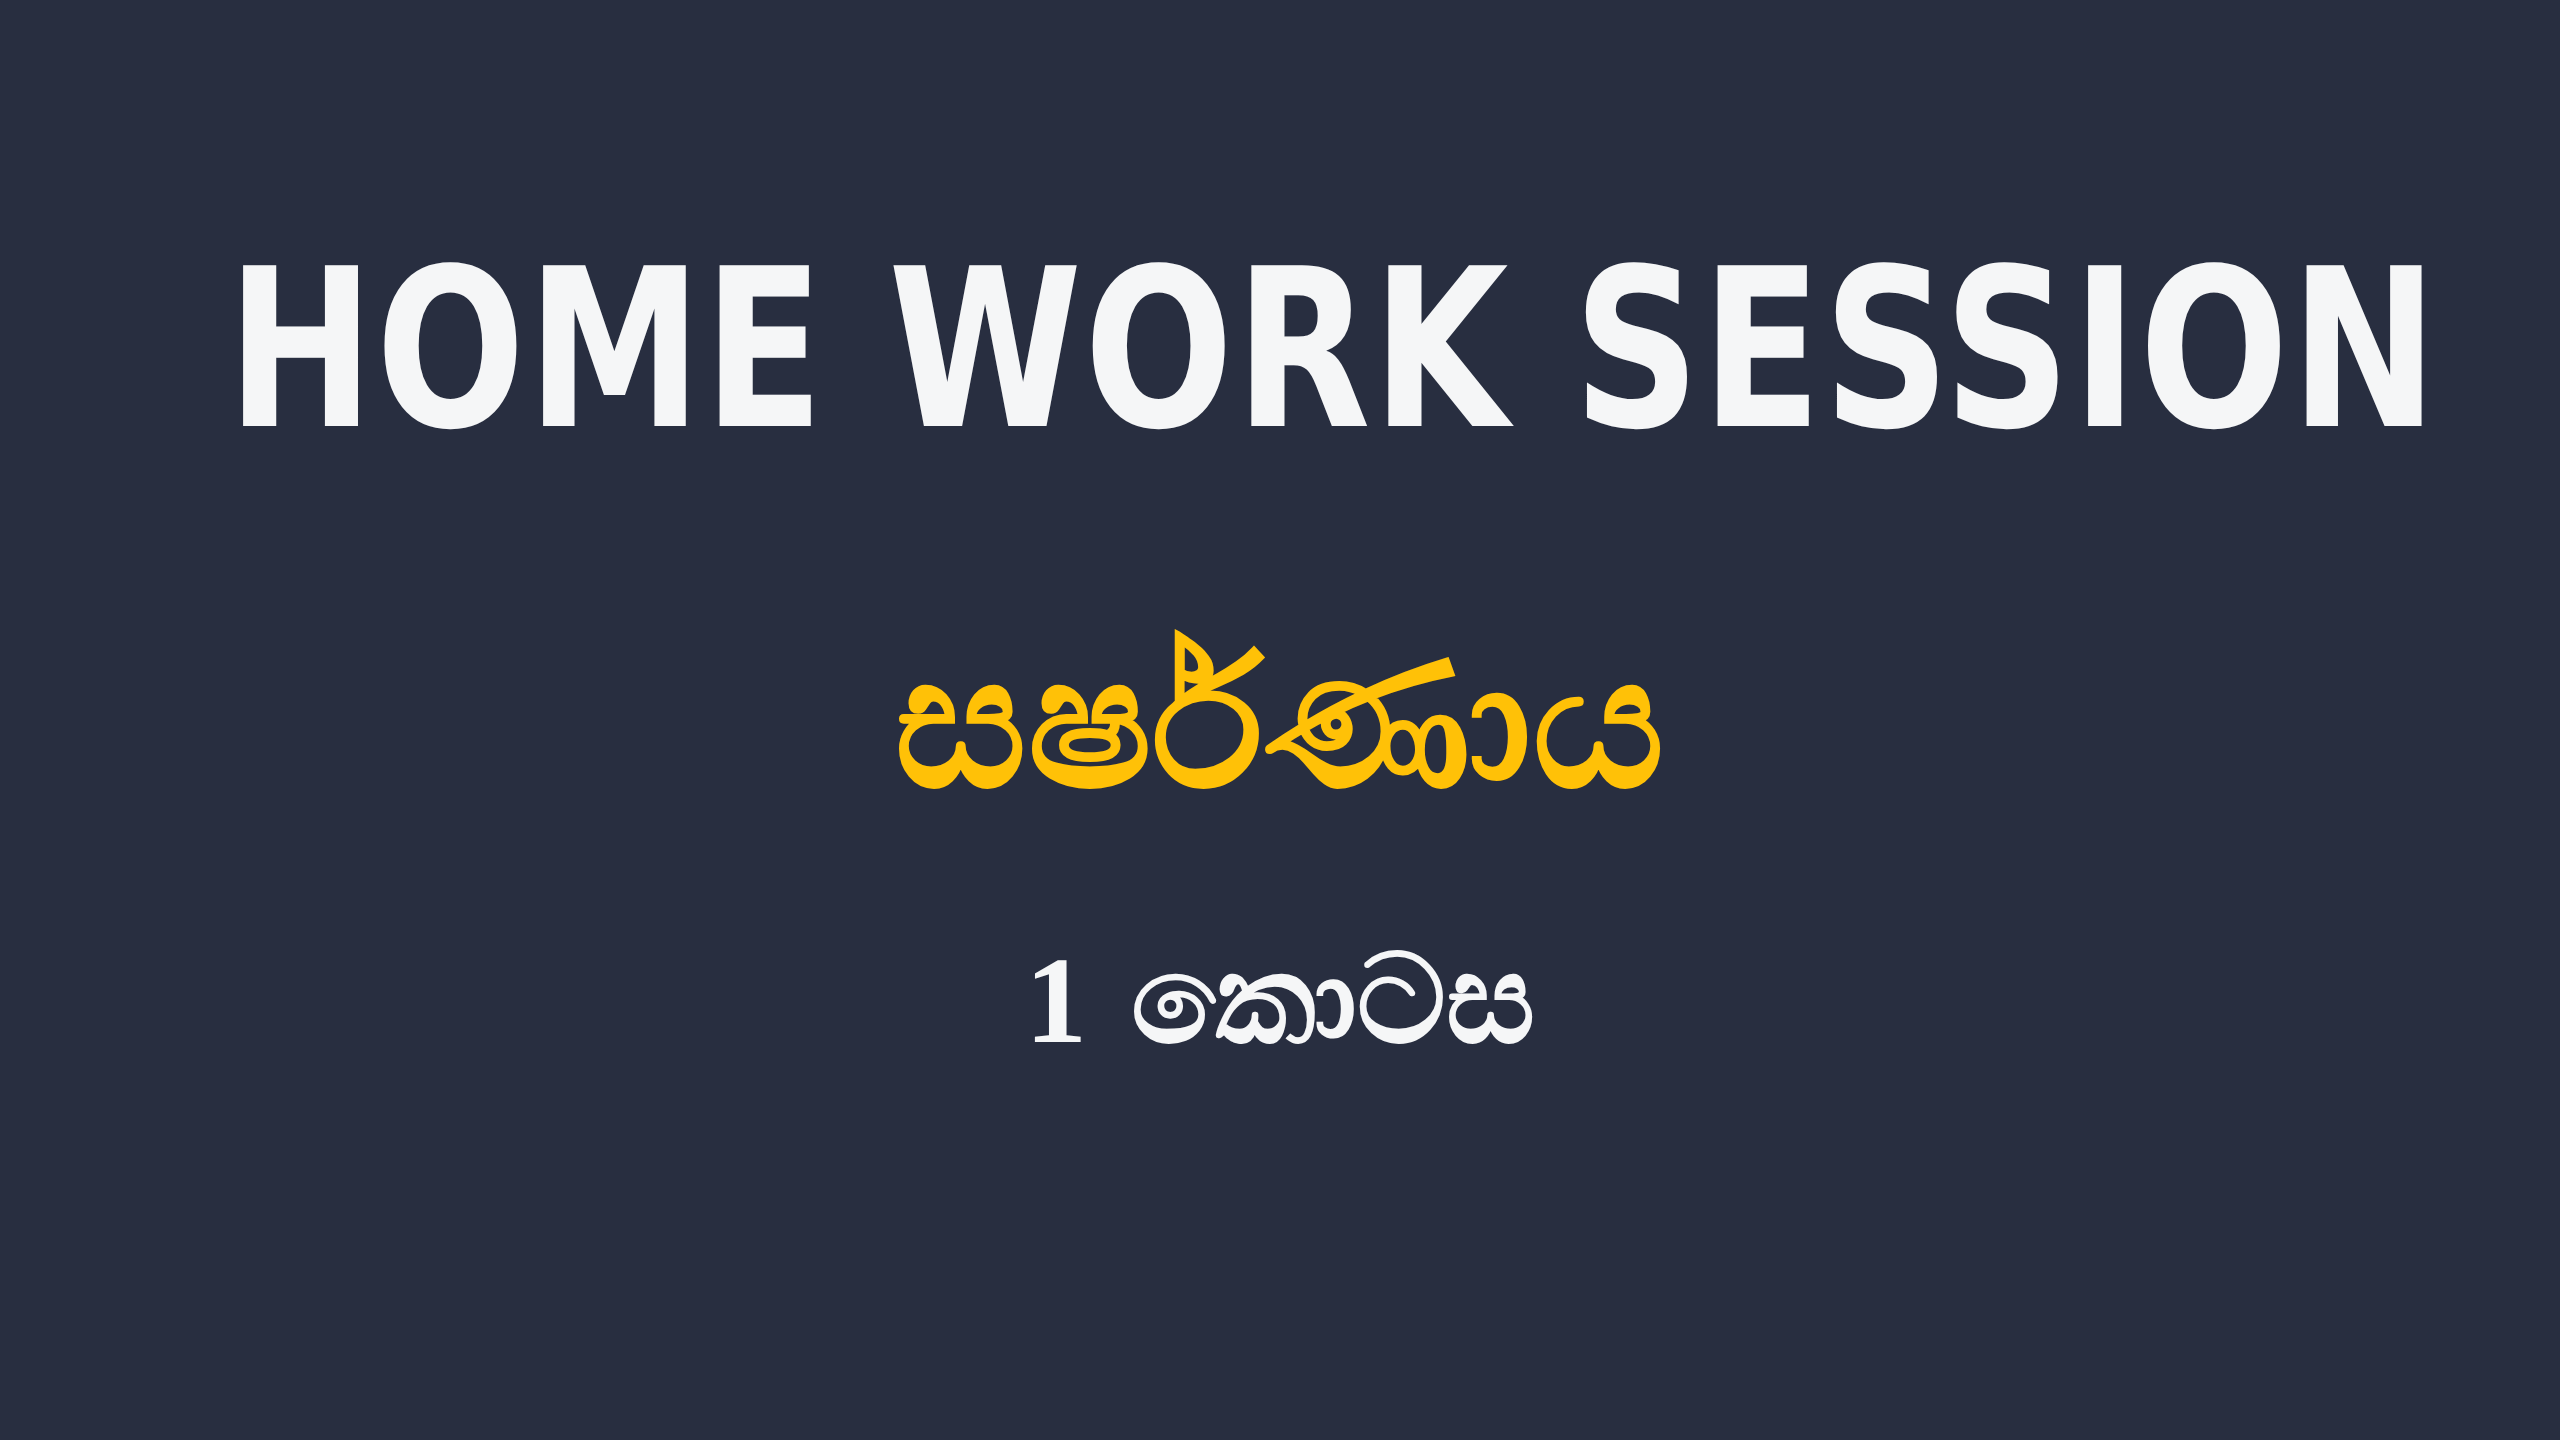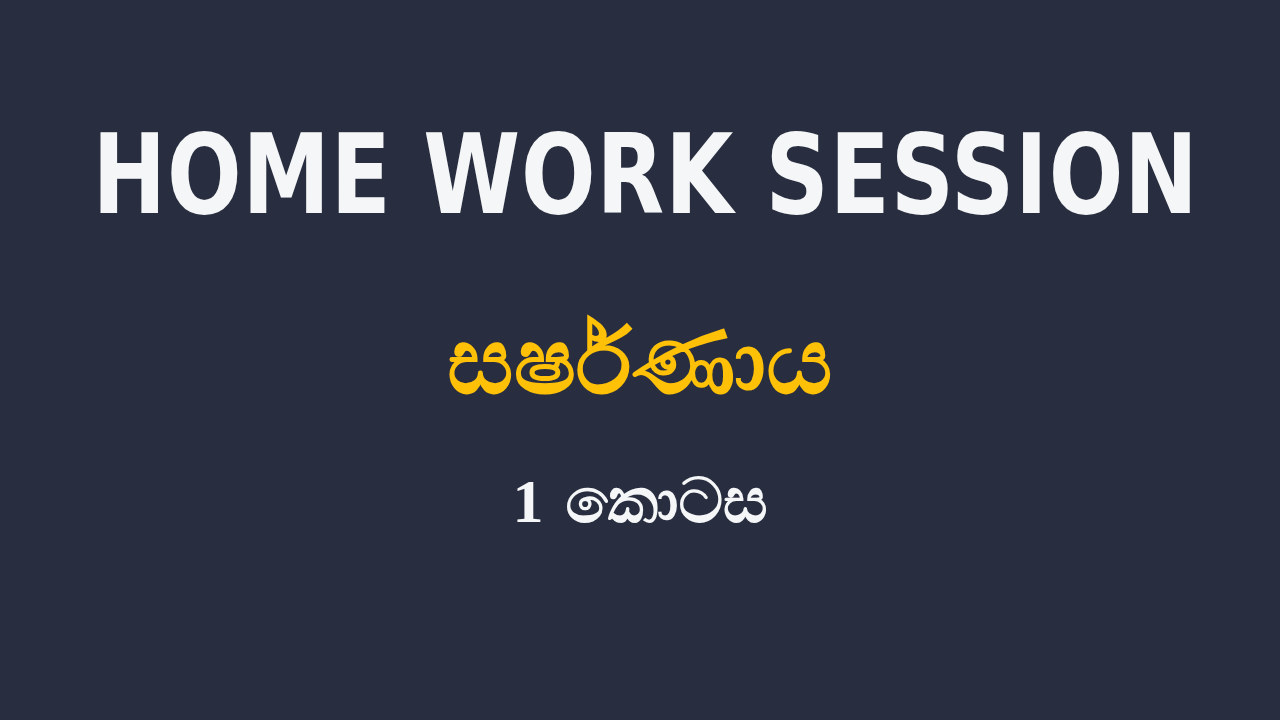--- a/index.html
+++ b/index.html
@@ -30,21 +30,20 @@
 
   
   .headline {
     position: absolute;
     left: 0;
     right: 0;
     top: 120px;
     height: 110px;
     display: flex;
     align-items: center;
-    justify-content: center;
     padding-left: 12px;
   }
 
   .headline-text {
     display: block;
     color: #f5f6f7;
     font-family: "DejaVu Sans", "Liberation Sans", sans-serif;
     font-weight: 700;
     font-size: 104px;
     line-height: 1;

